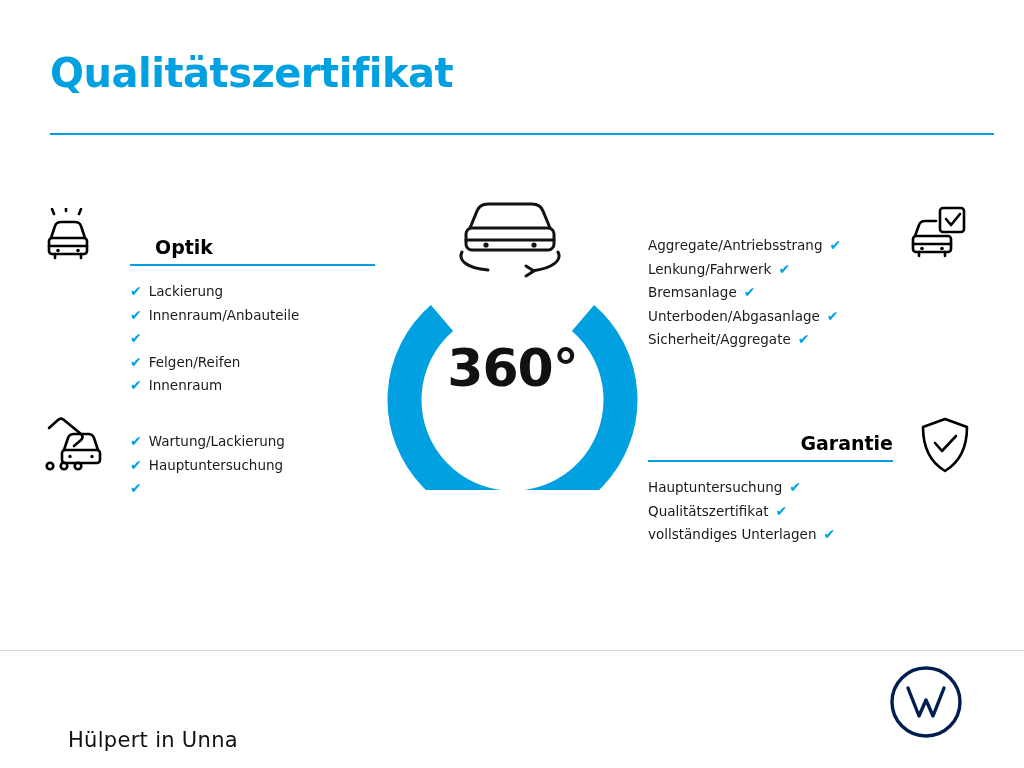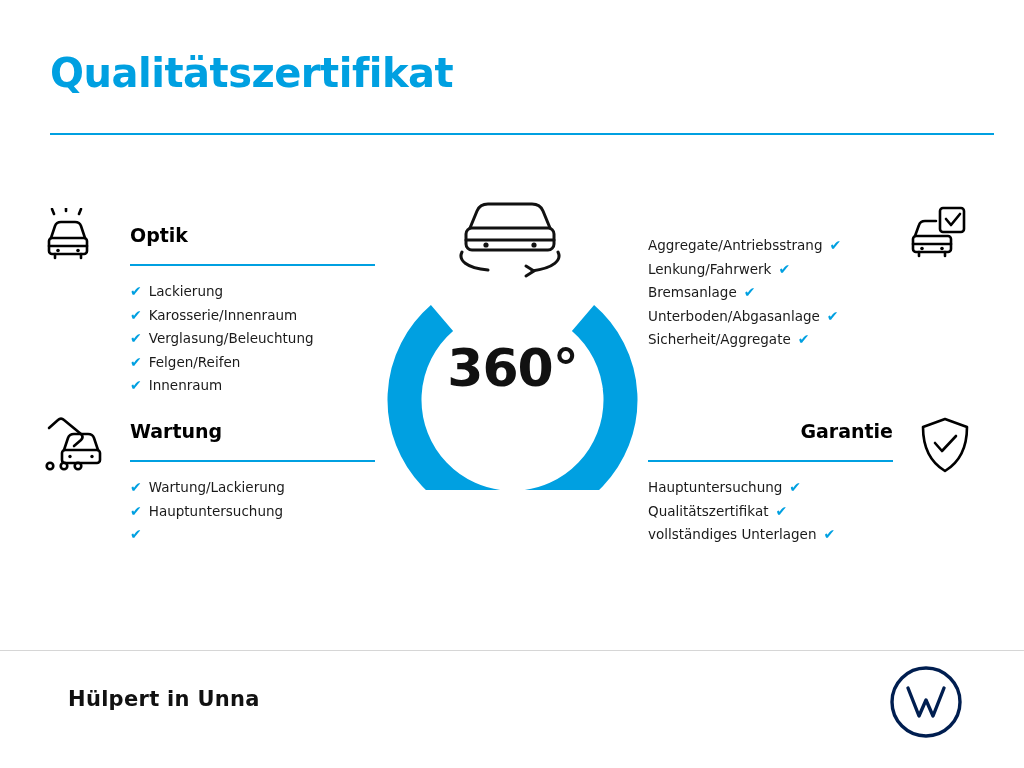--- a/index.html
+++ b/index.html
@@ -46,21 +46,22 @@
   }
   .block-head {
     position: relative;
     height: 46px;
   }
   .block-title {
     font-size: 19px;
     font-weight: 700;
     color: #000000;
     position: absolute;
-    bottom: 24px;
+    bottom: 12px;
+    margin-left: 25px;
   }
   .left .block-title { left: 0; }
   .right .block-title { right: 0; }
   .head-rule {
     position: absolute;
     bottom: 4px;
     height: 2px;
     background: #00A0E1;
     width: 100%;
     left: 0;
@@ -130,23 +131,23 @@
     position: absolute;
     left: 0;
     top: 650px;
     width: 1024px;
     height: 1px;
     background: #d6d6d6;
   }
   .footer-name {
     position: absolute;
     left: 68px;
-    top: 687px;
+    top: 728px;
     font-size: 21px;
-    font-weight: 700;
+    font-weight: 400;
     color: #111;
     letter-spacing: 0.3px;
   }
   .vw-logo {
     position: absolute;
     right: 60px;
     top: 664px;
   }
 </style>
 </head>
@@ -177,25 +178,24 @@
       <div class="block-title">Optik</div>
       <div class="head-rule"></div>
     </div>
     <div class="items">
       <div class="item">
           <span class="check">✔</span>
           <span>Lackierung</span>
         </div>
       <div class="item">
           <span class="check">✔</span>
-          <span>Karosserie/Innenraum</span>
-        </div>
-      <div class="item">
-          <span class="check">✔</span>
-          <span>Verglasung/Beleuchtung</span>
+          <span>Innenraum/Anbauteile</span>
+        </div>
+      <div class="item">
+          <span class="check">✔</span>
         </div>
       <div class="item">
           <span class="check">✔</span>
           <span>Felgen/Reifen</span>
         </div>
       <div class="item">
           <span class="check">✔</span>
           <span>Innenraum</span>
         </div>
     </div>
@@ -208,24 +208,20 @@
       <rect x="18" y="38" width="38" height="13" rx="3"></rect>
       <circle cx="26" cy="44.5" r="1.7" fill="#000" stroke="none"></circle>
       <circle cx="48" cy="44.5" r="1.7" fill="#000" stroke="none"></circle>
       <circle cx="6" cy="54" r="3.3"></circle>
       <circle cx="20" cy="54" r="3.3"></circle>
       <circle cx="34" cy="54" r="3.3"></circle>
     </svg>
   </div>
 
   <div class="block left" style="left:130px; top:420px; width:245px;">
-    <div class="block-head">
-      <div class="block-title">Wartung</div>
-      <div class="head-rule"></div>
-    </div>
     <div class="items">
       <div class="item">
           <span class="check">✔</span>
           <span>Wartung/Lackierung</span>
         </div>
       <div class="item">
           <span class="check">✔</span>
           <span>Hauptuntersuchung</span>
         </div>
       <div class="item">

